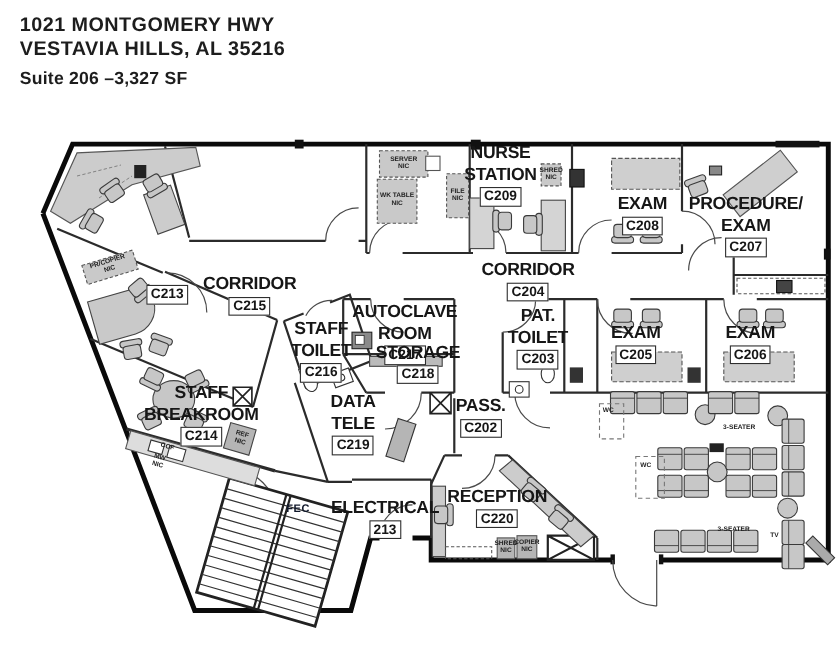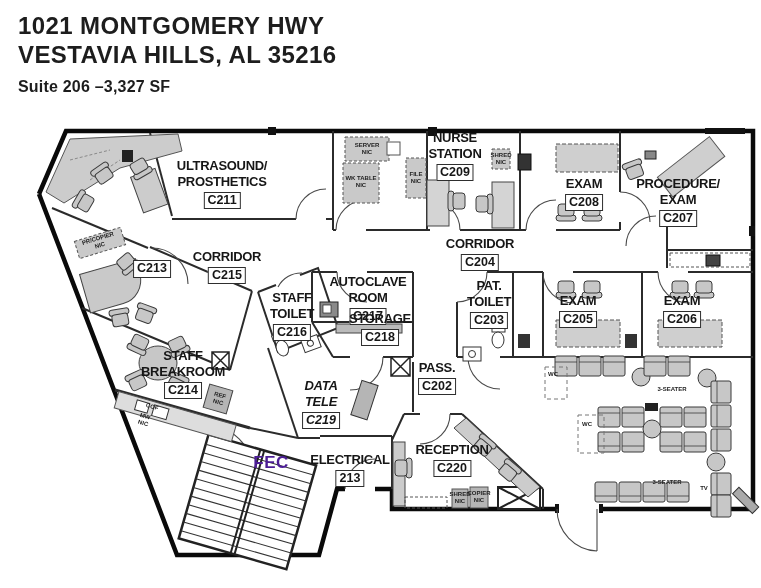--- a/index.html
+++ b/index.html
@@ -1,31 +1,31 @@
 <!DOCTYPE html>
 <html><head>
 <meta charset="utf-8">
 <style>
   html,body{margin:0;padding:0;background:#fff;}
   body{width:761px;height:588px;position:relative;overflow:hidden;
        font-family:"Liberation Sans",sans-serif;}
   #stage{position:absolute;left:0;top:0;width:761px;height:588px;}
   svg{position:absolute;left:0;top:0;}
   .hdr{position:absolute;left:18px;top:12px;color:#1d1d1d;z-index:5;}
-  .hdr .l1,.hdr .l2{font-size:24px;font-weight:700;letter-spacing:.4px;line-height:1.2;}
+  .hdr .l1,.hdr .l2{font-size:18px;font-weight:700;letter-spacing:.4px;line-height:1.2;}
   .hdr .l3{font-size:16px;font-weight:600;margin-top:8px;letter-spacing:.2px;}
   .labels{position:absolute;left:0;top:0;width:761px;height:588px;z-index:4;pointer-events:none;}
   .room{position:absolute;transform:translateX(-50%);text-align:center;color:#161616;}
-  .nm{font-weight:700;font-size:13px;line-height:1.22;letter-spacing:-.3px;white-space:pre-line;}
+  .nm{font-weight:700;font-size:16px;line-height:1.22;letter-spacing:-.3px;white-space:pre-line;}
   .num{display:inline-block;border:1.8px solid #2e2e2e;background:#fff;padding:0 3px;
        font-weight:700;font-size:12.5px;line-height:1.25;margin-top:1px;}
   .tiny{position:absolute;transform:translate(-50%,-50%);font-size:6px;font-weight:700;
         color:#222;text-align:center;white-space:pre-line;line-height:1.15;}
-  .fec{position:absolute;transform:translate(-50%,-50%);font-size:17px;font-weight:700;
-       color:#4c1d95;letter-spacing:.5px;}
+  .fec{position:absolute;transform:translate(-50%,-50%);font-size:10px;font-weight:700;
+       color:#0f172a;letter-spacing:.5px;}
 </style>
 </head>
 <body>
 
 <div id="stage">
 
   <div class="hdr">
     <div class="l1">1021 MONTGOMERY HWY</div>
     <div class="l2">VESTAVIA HILLS, AL 35216</div>
     <div class="l3">Suite 206 –3,327 SF</div>
@@ -272,25 +272,20 @@
       <use href="#wchair" transform="translate(678 492) rotate(180)"></use>
       <rect x="545" y="367" width="22" height="32" fill="none" stroke="#777" stroke-dasharray="4 3"></rect>
       <rect x="578" y="415" width="26" height="38" fill="none" stroke="#777" stroke-dasharray="4 3"></rect>
       <g transform="rotate(45 746 500)">
           <rect x="732" y="496" width="28" height="9" fill="#aaaaaa" stroke="#333"></rect>
         </g>
     </g>
   </svg>
 
   <div class="labels">
-    <div class="room" style="left:222px;top:158px;">
-      <div class="nm">ULTRASOUND/
-PROSTHETICS</div>
-      <div class="num">C211</div>
-    </div>
     <div class="room" style="left:455px;top:130px;">
       <div class="nm">NURSE
 STATION</div>
       <div class="num">C209</div>
     </div>
     <div class="room" style="left:584px;top:176px;">
       <div class="nm">EXAM</div>
       <div class="num">C208</div>
     </div>
     <div class="room" style="left:678px;top:176px;">
@@ -338,21 +333,21 @@
     </div>
     <div class="room" style="left:183px;top:348px;">
       <div class="nm">STAFF
 BREAKROOM</div>
       <div class="num">C214</div>
     </div>
     <div class="room" style="left:437px;top:360px;">
       <div class="nm">PASS.</div>
       <div class="num">C202</div>
     </div>
-    <div class="room" style="left:321px;top:378px;font-style:italic;">
+    <div class="room" style="left:321px;top:356px;">
       <div class="nm">DATA
 TELE</div>
       <div class="num">C219</div>
     </div>
     <div class="room" style="left:350px;top:452px;text-align:center;">
       <div class="nm">ELECTRICAL</div>
       <div class="num">213</div>
     </div>
     <div class="room" style="left:452px;top:442px;">
       <div class="nm">RECEPTION</div>

